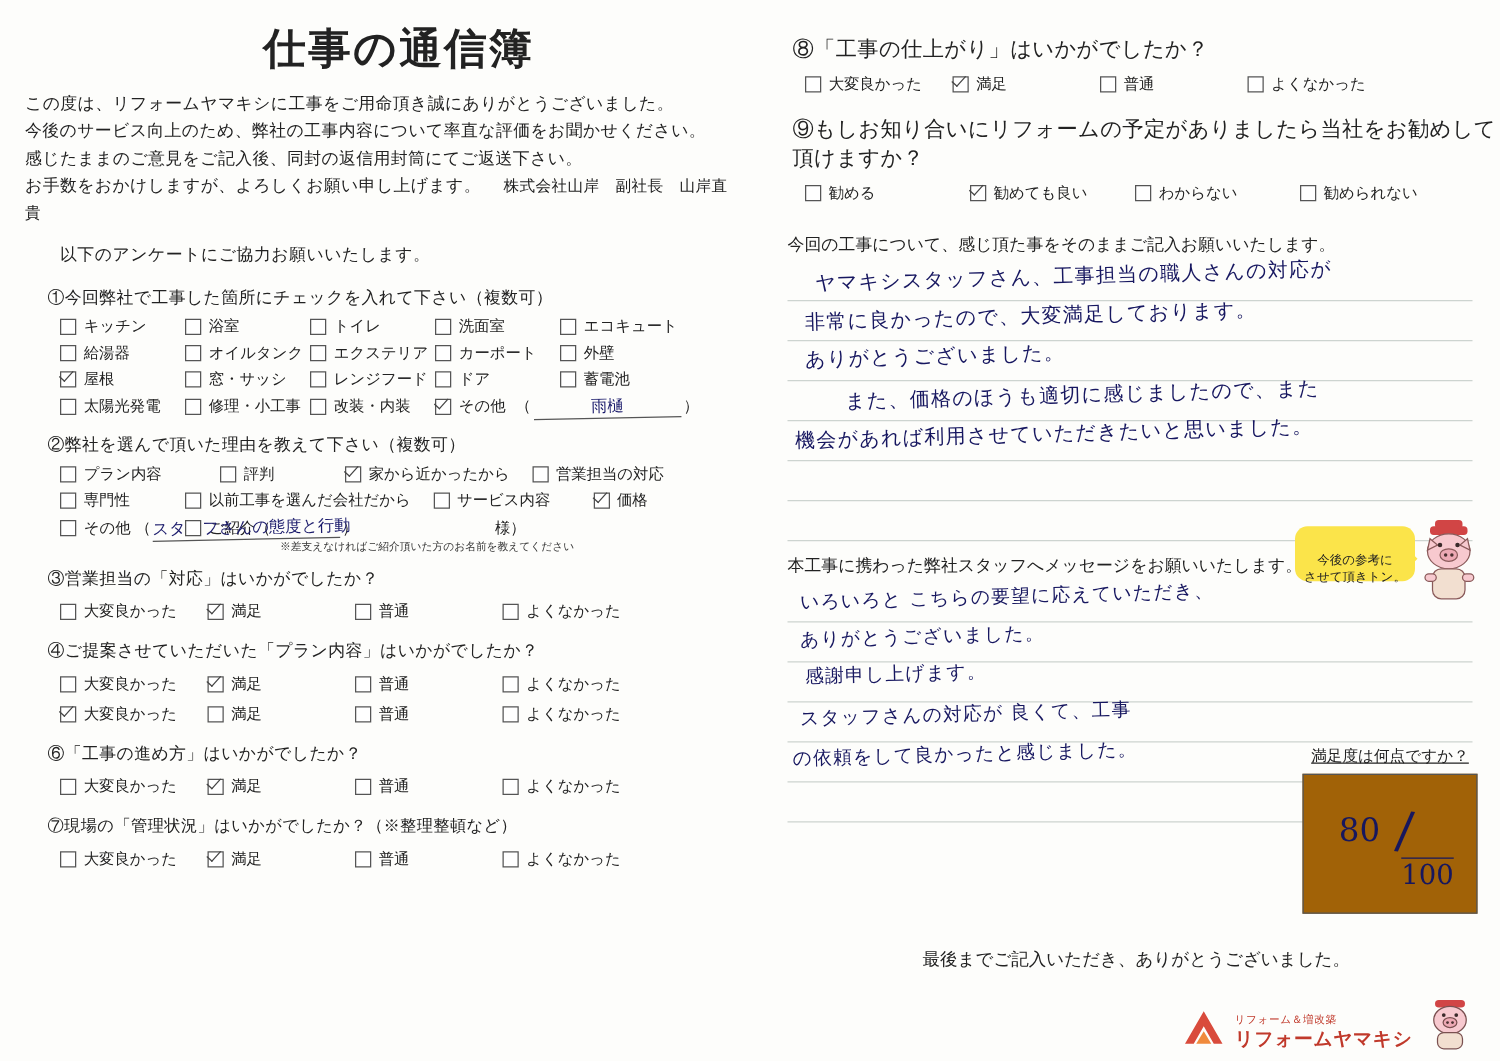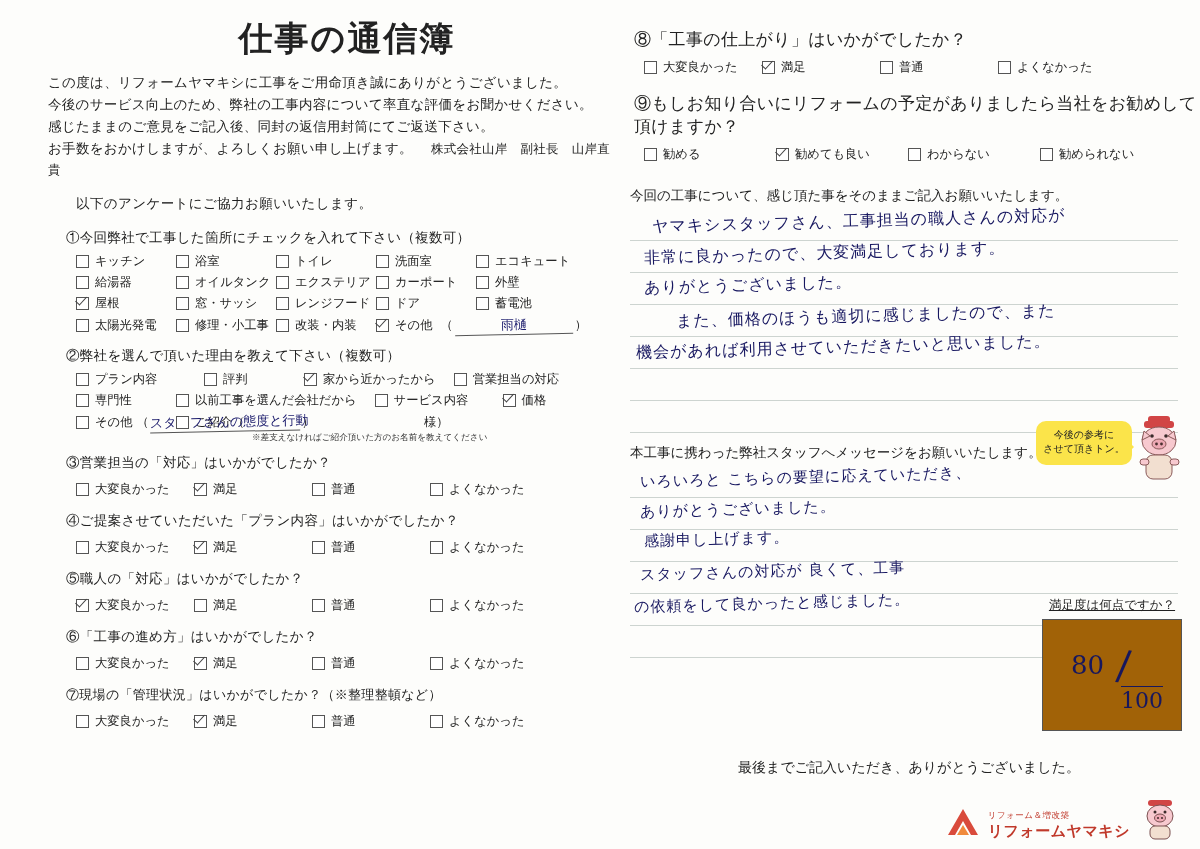--- a/index.html
+++ b/index.html
@@ -5,21 +5,21 @@
   html,body{margin:0;padding:0;}
   body{
     width:1200px;height:849px;
     background:#fdfdfb;
     font-family:"Liberation Sans", sans-serif;
     color:#222;
     position:relative;
     overflow:hidden;
   }
   .page{position:relative;width:1200px;height:849px;}
-  .col-left{position:absolute;left:0;top:0;width:608px;height:849px;padding-left:28px;}
+  .col-left{position:absolute;left:0;top:0;width:608px;height:849px;}
   .col-right{position:absolute;left:608px;top:0;width:592px;height:849px;}
 
   .title{
     font-family:"DejaVu Serif", serif;
     font-weight:bold;
     font-size:34px;
     letter-spacing:2px;
     text-align:center;
     margin:16px 0 10px 0;
     padding-left:30px;
@@ -143,21 +143,21 @@
   }
   .bubble{
     position:absolute;
     left:0;top:6px;
     width:96px;height:44px;
     background:#fbe44a;
     border-radius:10px;
     font-size:10px;
     line-height:1.35;
     text-align:center;
-    padding-top:7px;
+    padding-top:21px;
     box-sizing:border-box;
     color:#222;
   }
   .bubble::after{
     content:"";
     position:absolute;
     right:-8px;top:20px;
     border:6px solid transparent;
     border-left-color:#fbe44a;
   }
@@ -417,21 +417,20 @@
       <div class="opt">
           <span class="box"></span>
           <span>普通</span>
         </div>
       <div class="opt">
           <span class="box"></span>
           <span>よくなかった</span>
         </div>
     </div>
 
-    <div class="q">⑤職人の「対応」はいかがでしたか？</div>
     <div class="rate">
       <div class="opt">
           <span class="box checked"></span>
           <span>大変良かった</span>
         </div>
       <div class="opt">
           <span class="box"></span>
           <span>満足</span>
         </div>
       <div class="opt">

